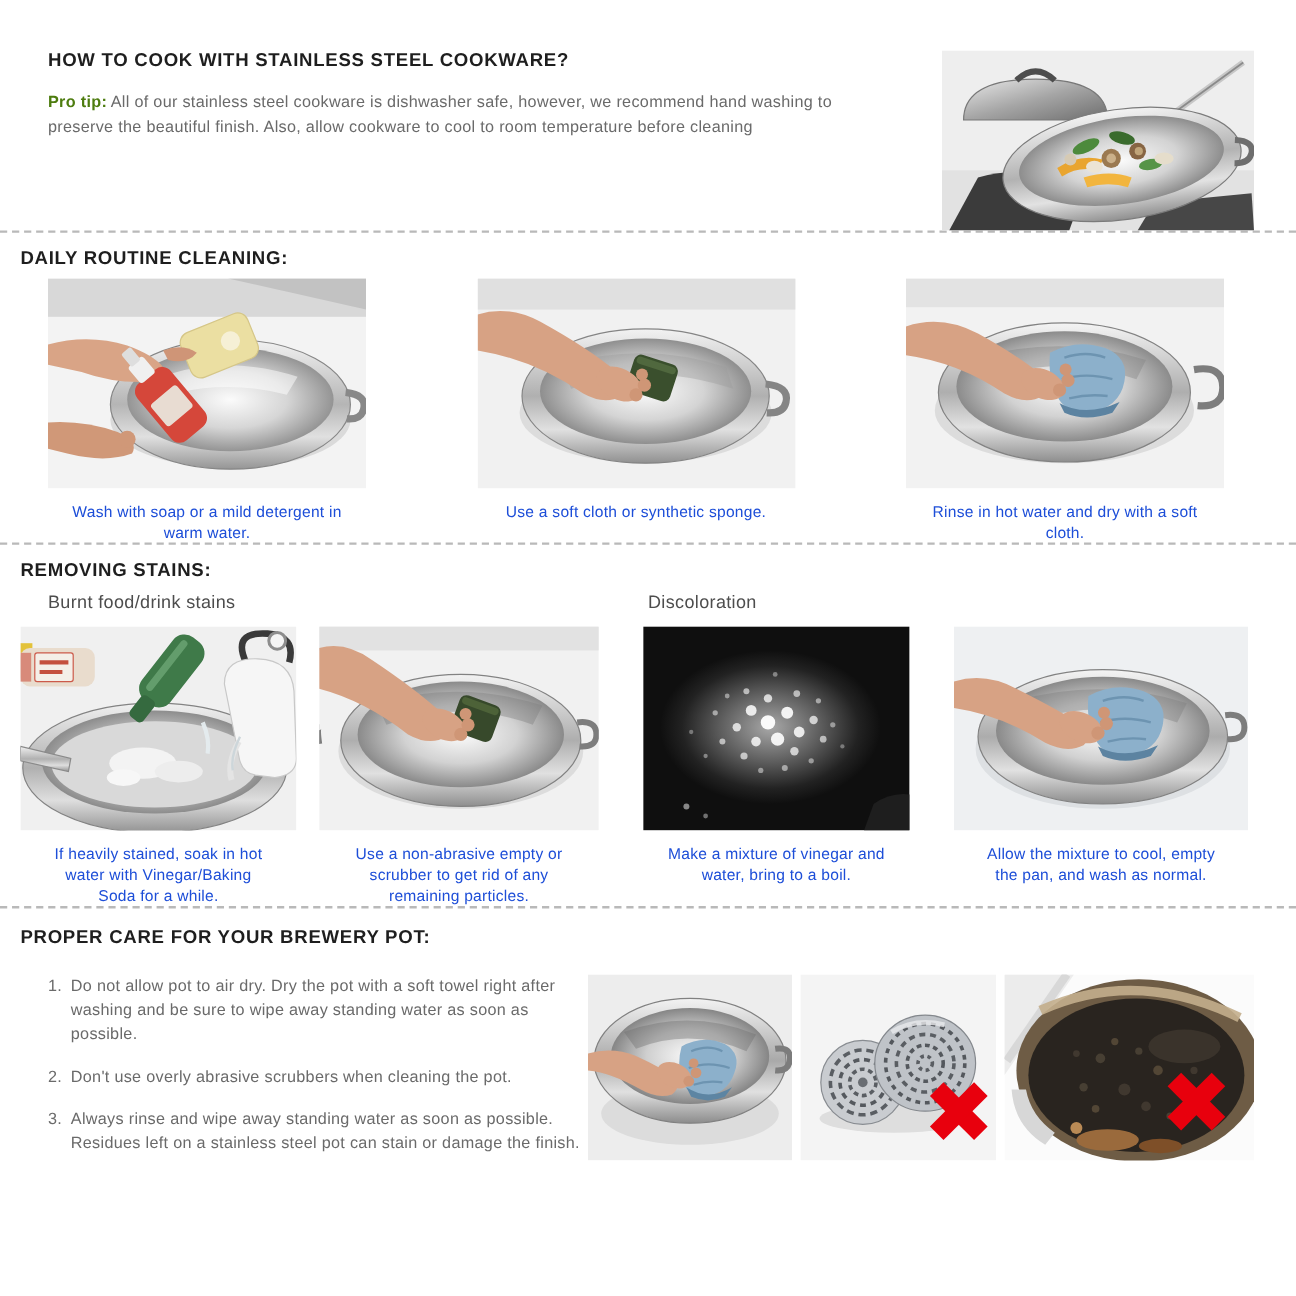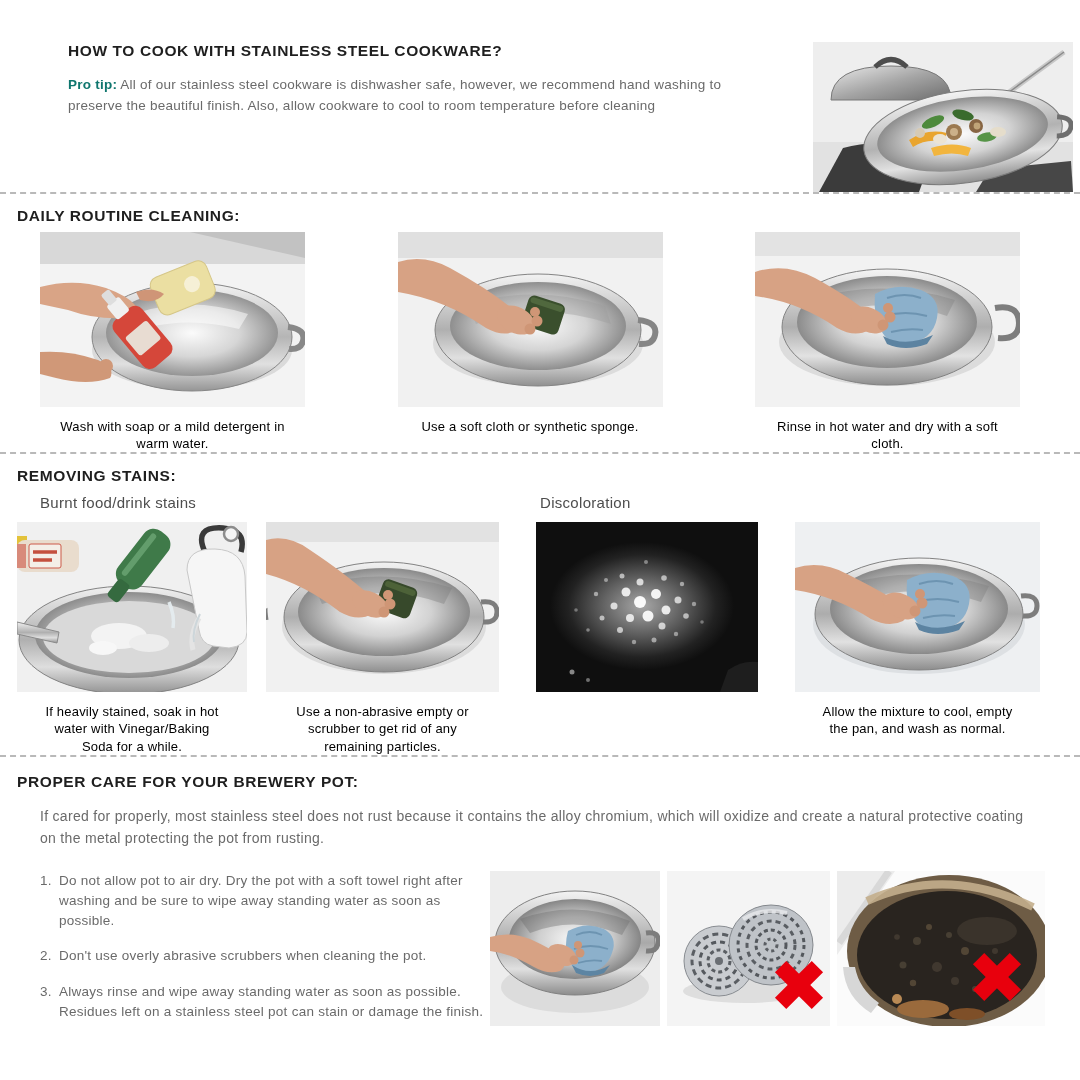--- a/index.html
+++ b/index.html
@@ -20,49 +20,49 @@
     letter-spacing:.6px;
     color:#1e1e1e;
   }
   .body-text{
     margin:0;
     font-size:13.5px;
     line-height:1.58;
     letter-spacing:.25px;
     color:#6a6a6a;
   }
-  .protip-label{font-weight:bold;color:#0f766e;margin-right:3px;}
+  .protip-label{font-weight:bold;color:#4d7c0f;margin-right:3px;}
   hr.dashed{
     border:none;
     border-top:2px dashed #b9b9b9;
     margin:0;
     height:0;
   }
   
-  .sec-cook{display:flex;align-items:flex-start;padding-top:42px;padding-left:28px;}
+  .sec-cook{display:flex;align-items:flex-start;padding-top:42px;}
   .cook-text{width:707px;margin-left:40px;}
   .cook-text h2{margin-bottom:14px;}
   .cook-text .p1{margin-bottom:22px;}
   .cook-fig{margin-left:38px;width:260px;height:150px;flex:0 0 auto;}
   .hr1{margin-top:14px;}
   
   .sec-daily{padding-top:13px;}
   .daily-row{
     display:flex;justify-content:space-between;
     margin:7px 60px 0 40px;
   }
   .fig-col{display:flex;flex-direction:column;align-items:center;}
   .fig-col figure{margin:0;}
   figcaption,.caption{
     margin-top:11px;
     font-size:13px;
     line-height:1.32;
     letter-spacing:.2px;
     text-align:center;
-    color:#000000;
+    color:#1d4ed8;
   }
   .hr2{margin-top:6px;}
   
   .sec-stains{padding-top:13px;}
   .stain-subheads{position:relative;height:24px;margin:9px 40px 4px 40px;}
   .subhead{
     position:absolute;top:0;
     font-size:15px;letter-spacing:.3px;color:#4d4d4d;
   }
   .subhead.disc{left:500px;}
@@ -414,20 +414,21 @@
               <circle cx="52" cy="108" r="1.8" opacity=".4"></circle>
                 <circle cx="166" cy="100" r="1.8" opacity=".35"></circle>
               <circle cx="40" cy="88" r="1.8" opacity=".35"></circle>
                 <circle cx="110" cy="40" r="2" opacity=".4"></circle>
               <circle cx="36" cy="150" r="2.5" opacity=".5"></circle>
                 <circle cx="52" cy="158" r="2" opacity=".4"></circle>
             </g>
             <path d="M192 148 Q206 138 222 140 L222 170 L184 170 Z" fill="#1e1e1e"></path>
           </svg>
         </figure>
+        <div class="caption" style="max-width:210px">Make a mixture of vinegar and water, bring to a boil.</div>
       </div>
 
       <div class="fig-col" style="width:245px">
         <figure>
           <svg width="245" height="170" viewBox="0 0 245 170">
             <defs>
               <linearGradient id="hSteel" x1="0" y1="0" x2="0" y2="1">
                 <stop offset="0" stop-color="#f4f4f4"></stop>
                   <stop offset=".5" stop-color="#acacac"></stop>
                 <stop offset=".75" stop-color="#e1e1e1"></stop>
@@ -462,21 +463,20 @@
 
     </div>
   </section>
 
   <hr class="dashed hr3">
 
   <section class="sec-care">
     <div class="pad">
         <h2 class="sec-heading">PROPER CARE FOR YOUR BREWERY POT:</h2>
       </div>
-    <p class="body-text care-para">If cared for properly, most stainless steel does not rust because it contains the alloy chromium, which will oxidize and create a natural protective coating on the metal protecting the pot from rusting.</p>
 
     <div class="care-row">
       <div class="care-list">
         <div class="care-item">
           <span class="care-num">1.</span>
           <span>Do not allow pot to air dry. Dry the pot with a soft towel right after washing and be sure to wipe away standing water as soon as possible.</span>
         </div>
         <div class="care-item">
           <span class="care-num">2.</span>
           <span>Don't use overly abrasive scrubbers when cleaning the pot.</span>

